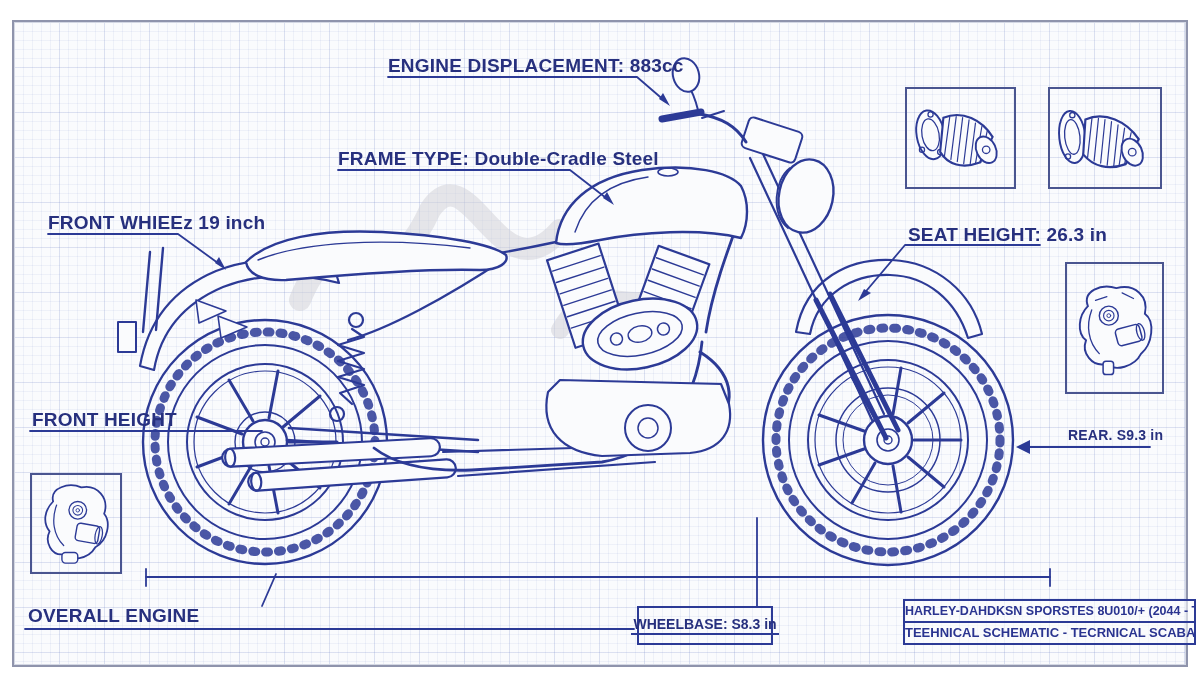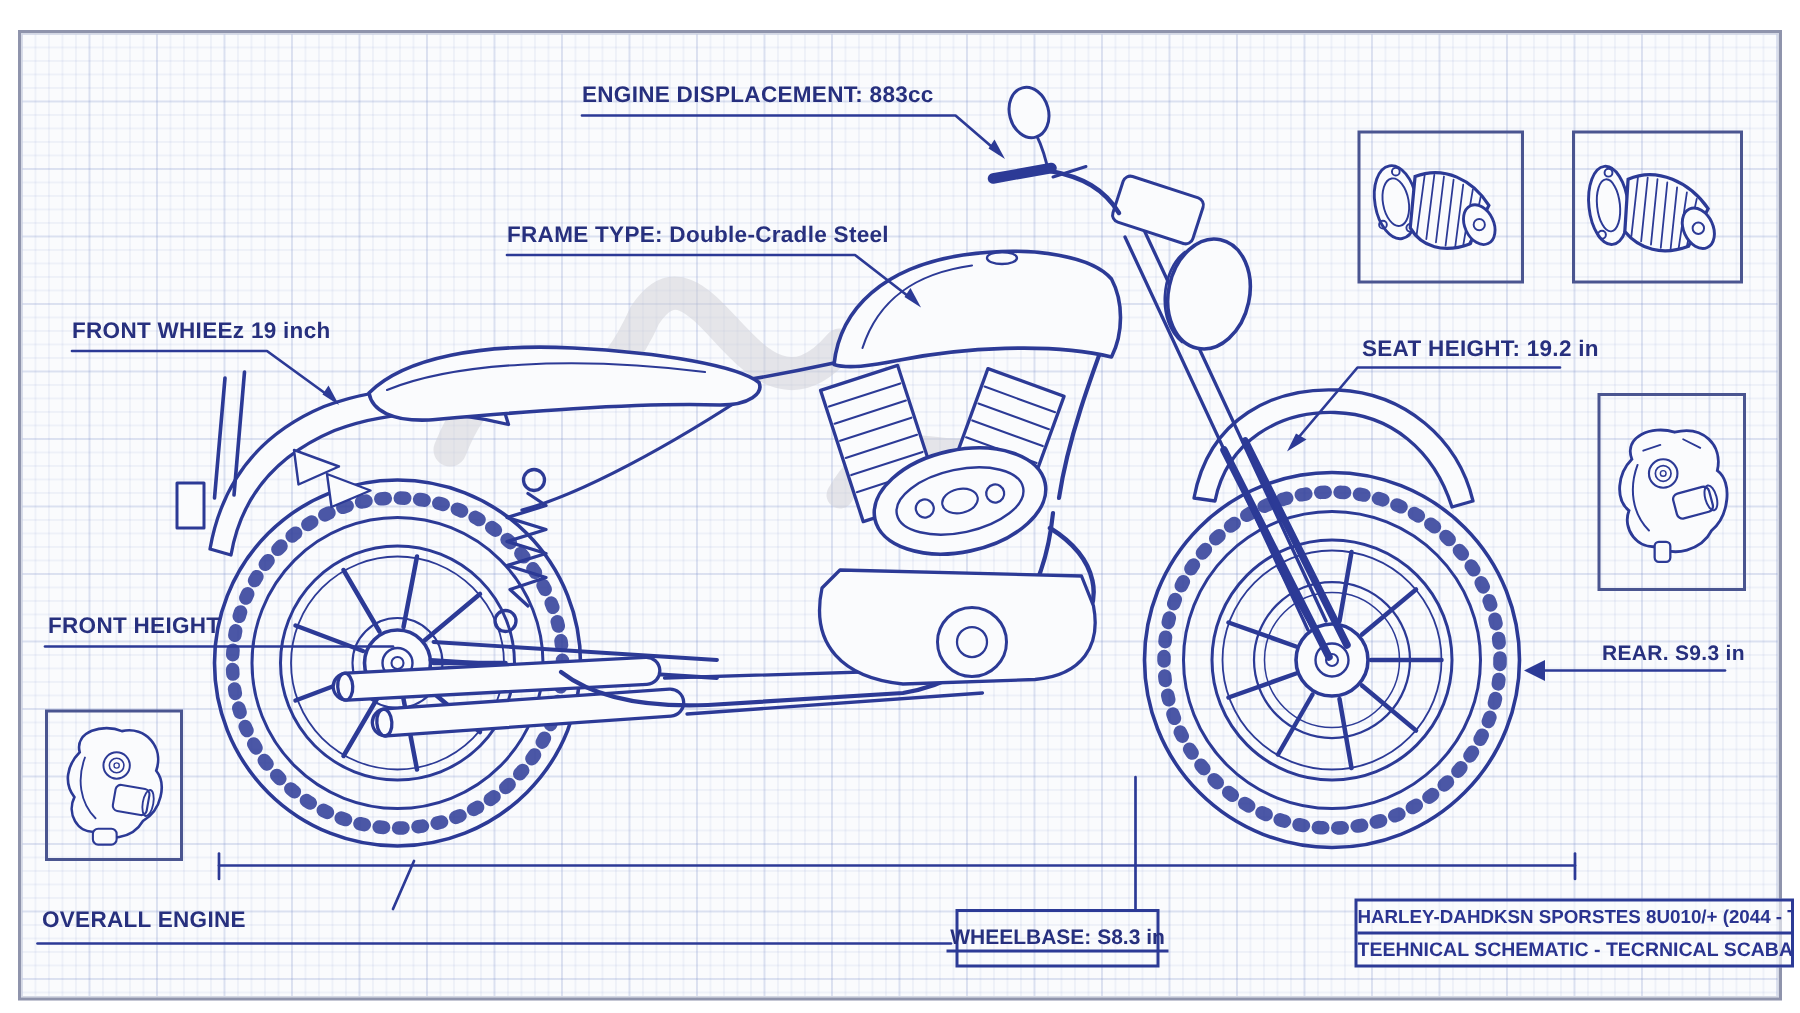--- a/index.html
+++ b/index.html
@@ -7,21 +7,21 @@
   .sheet{position:absolute;left:12px;top:20px;right:12px;bottom:8px;
     border:2px solid #8f94ac; box-shadow:inset 0 0 0 1px #d4d8e4;
     background-color:#fafbfd;
     background-image:
       linear-gradient(rgba(120,140,200,.16) 1px, transparent 1px),
       linear-gradient(90deg, rgba(120,140,200,.16) 1px, transparent 1px),
       linear-gradient(rgba(120,140,200,.09) 1px, transparent 1px),
       linear-gradient(90deg, rgba(120,140,200,.09) 1px, transparent 1px);
     background-size:45px 45px,45px 45px,9px 9px,9px 9px;}
   svg.draw{position:absolute;left:0;top:0;width:1200px;height:675px;}
-  .lbl{position:absolute;color:#27307e;font-weight:bold;font-size:15px;letter-spacing:.2px;white-space:nowrap;}
+  .lbl{position:absolute;color:#27307e;font-weight:bold;font-size:19px;letter-spacing:.2px;white-space:nowrap;}
   .lbl.small{font-size:14px;padding-left:12px;}
   .wheelbase-box{position:absolute;left:637px;top:606px;width:132px;height:35px;
     border:2px solid #2c3a96;display:flex;align-items:center;justify-content:center;}
   .wheelbase-box span{border-bottom:2px solid #2c3a96;padding:0 2px 1px 2px;
     color:#27307e;font-weight:bold;font-size:14px;white-space:nowrap;text-align:right;}
   .titleblock{position:absolute;left:903px;top:599px;width:289px;border:2px solid #2c3a96;background:rgba(250,251,253,.6);}
   .tb-row{border-bottom:2px solid #2c3a96;color:#2a3490;font-weight:bold;font-size:12.5px;
     height:20px;line-height:20px;text-align:center;white-space:nowrap;overflow:hidden;}
   .tb-row:last-child{border-bottom:none;text-align:right;padding-right:8px;font-size:13px;}
   .detailbox{position:absolute;border:2px solid #4a5590;}
@@ -209,21 +209,21 @@
       <path d="M 226 270 L 215 263 L 219 257 Z"></path>
       <path d="M 858 301 L 864 289 L 871 293 Z"></path>
       <path d="M 1016 447 L 1030 440 L 1030 454 Z"></path>
     </g>
   </g>
 </svg>
 
 <div class="lbl" style="left:388px;top:55px">ENGINE DISPLACEMENT: 883cc</div>
 <div class="lbl" style="left:338px;top:148px">FRAME TYPE: Double-Cradle Steel</div>
 <div class="lbl" style="left:48px;top:212px">FRONT WHIEEz 19 inch</div>
-<div class="lbl" style="left:908px;top:224px">SEAT HEIGHT: 19.2 in</div>
+<div class="lbl" style="left:908px;top:224px">SEAT HEIGHT: 26.3 in</div>
 <div class="lbl" style="left:32px;top:409px">FRONT HEIGHT</div>
 <div class="lbl small" style="left:1056px;top:427px">REAR.  S9.3 in</div>
 <div class="lbl" style="left:28px;top:605px">OVERALL ENGINE</div>
 
 <div class="wheelbase-box">
   <span>WHEELBASE: S8.3 in</span>
 </div>
 
 <div class="titleblock">
   <div class="tb-row">HARLEY-DAHDKSN SPORSTES 8U010/+ (2044 - T004</div>

